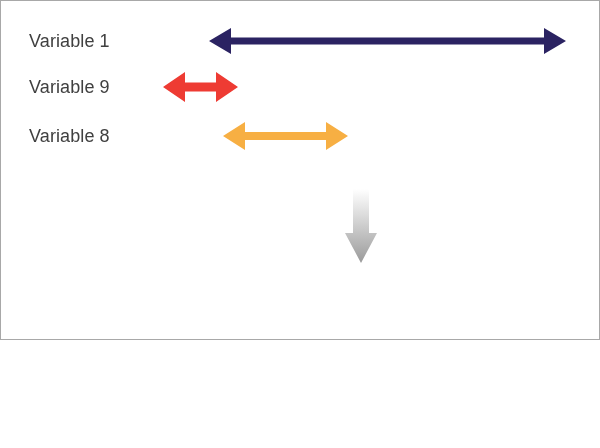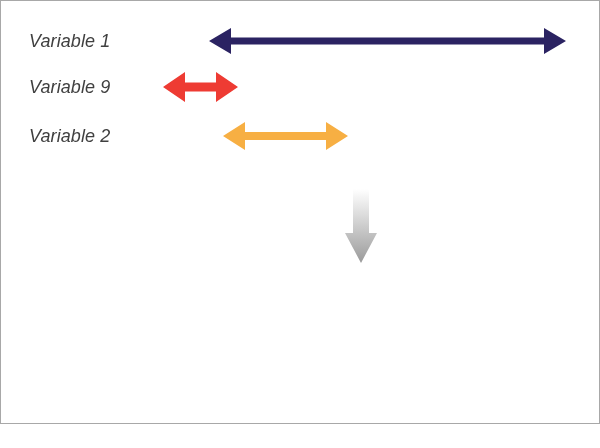--- a/index.html
+++ b/index.html
@@ -6,26 +6,25 @@
     margin: 0;
     padding: 0;
     background: #ffffff;
   }
   body {
     font-family: "Liberation Sans", sans-serif;
   }
   #canvas {
     position: relative;
     width: 600px;
-    height: 424px;
+    height: 340px;
     background: #ffffff;
     box-sizing: border-box;
     border: 1px solid #a8a8a8;
     overflow: hidden;
-    font-style: italic;
   }
   .var-label {
     position: absolute;
     font-family: "Liberation Sans", sans-serif;
     font-size: 18px;
     font-weight: 400;
     color: #404040;
     letter-spacing: 0.1px;
     white-space: nowrap;
     line-height: 1;
@@ -56,21 +55,21 @@
           <polygon points="0.0,17.0 22.0,4.0 22.0,13.5 335.0,13.5 335.0,4.0 357.0,17.0 335.0,30.0 335.0,20.5 22.0,20.5 22.0,30.0" fill="#2B2362"></polygon>
         </svg>
     </div>
     <div>
       <span class="var-label" style="left: 28px; top: 86px;">Variable 9</span>
       <svg class="arrow-svg" width="77" height="38" style="left: 162px; top: 67px;">
           <polygon points="0.0,19.0 22.0,4.0 22.0,14.5 53.0,14.5 53.0,4.0 75.0,19.0 53.0,34.0 53.0,23.5 22.0,23.5 22.0,34.0" fill="#EE3B33"></polygon>
         </svg>
     </div>
     <div>
-      <span class="var-label" style="left: 28px; top: 135px;">Variable 2</span>
+      <span class="var-label" style="left: 28px; top: 135px;">Variable 8</span>
       <svg class="arrow-svg" width="127" height="36" style="left: 222px; top: 117px;">
           <polygon points="0.0,18.0 22.0,4.0 22.0,14.0 103.0,14.0 103.0,4.0 125.0,18.0 103.0,32.0 103.0,22.0 22.0,22.0 22.0,32.0" fill="#F7AF43"></polygon>
         </svg>
     </div>
   </div>
 
   <div class="gray-arrow-wrap">
     <svg id="gray-arrow-svg" width="600" height="448" style="position:absolute;left:0;top:0;">
       <defs>
         <linearGradient id="grayGrad" x1="0" y1="188" x2="0" y2="262" gradientUnits="userSpaceOnUse">

